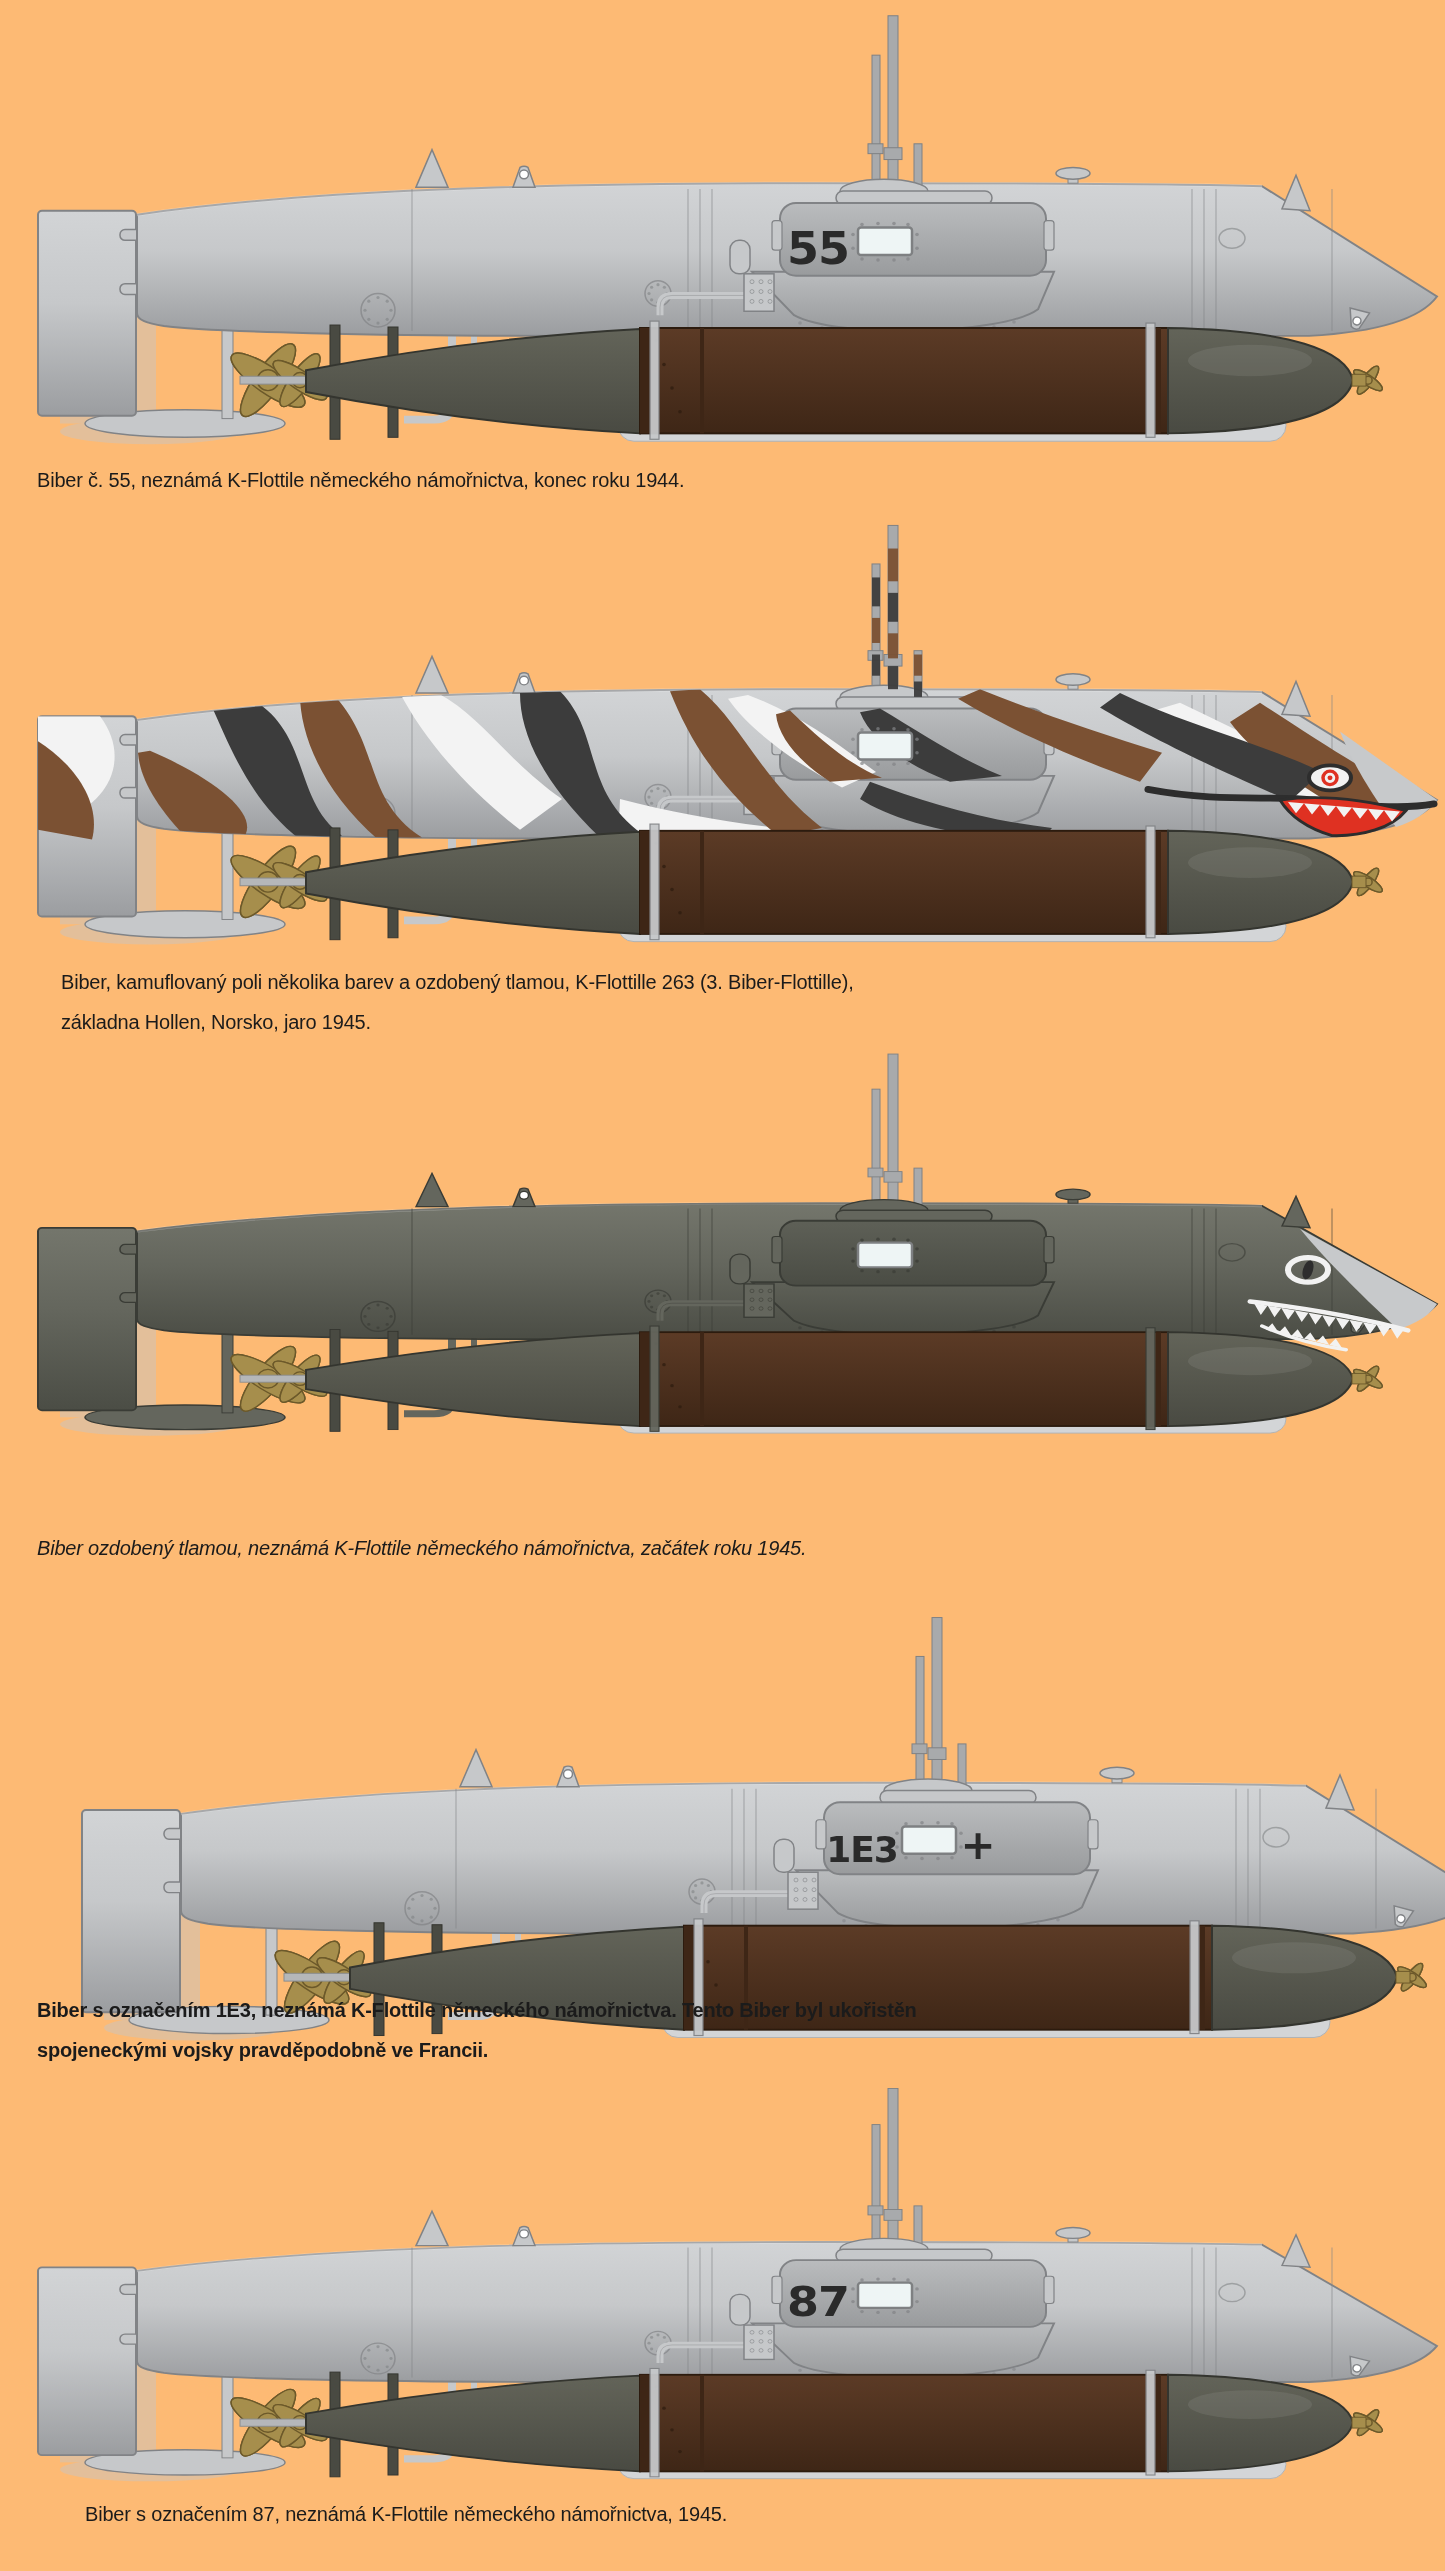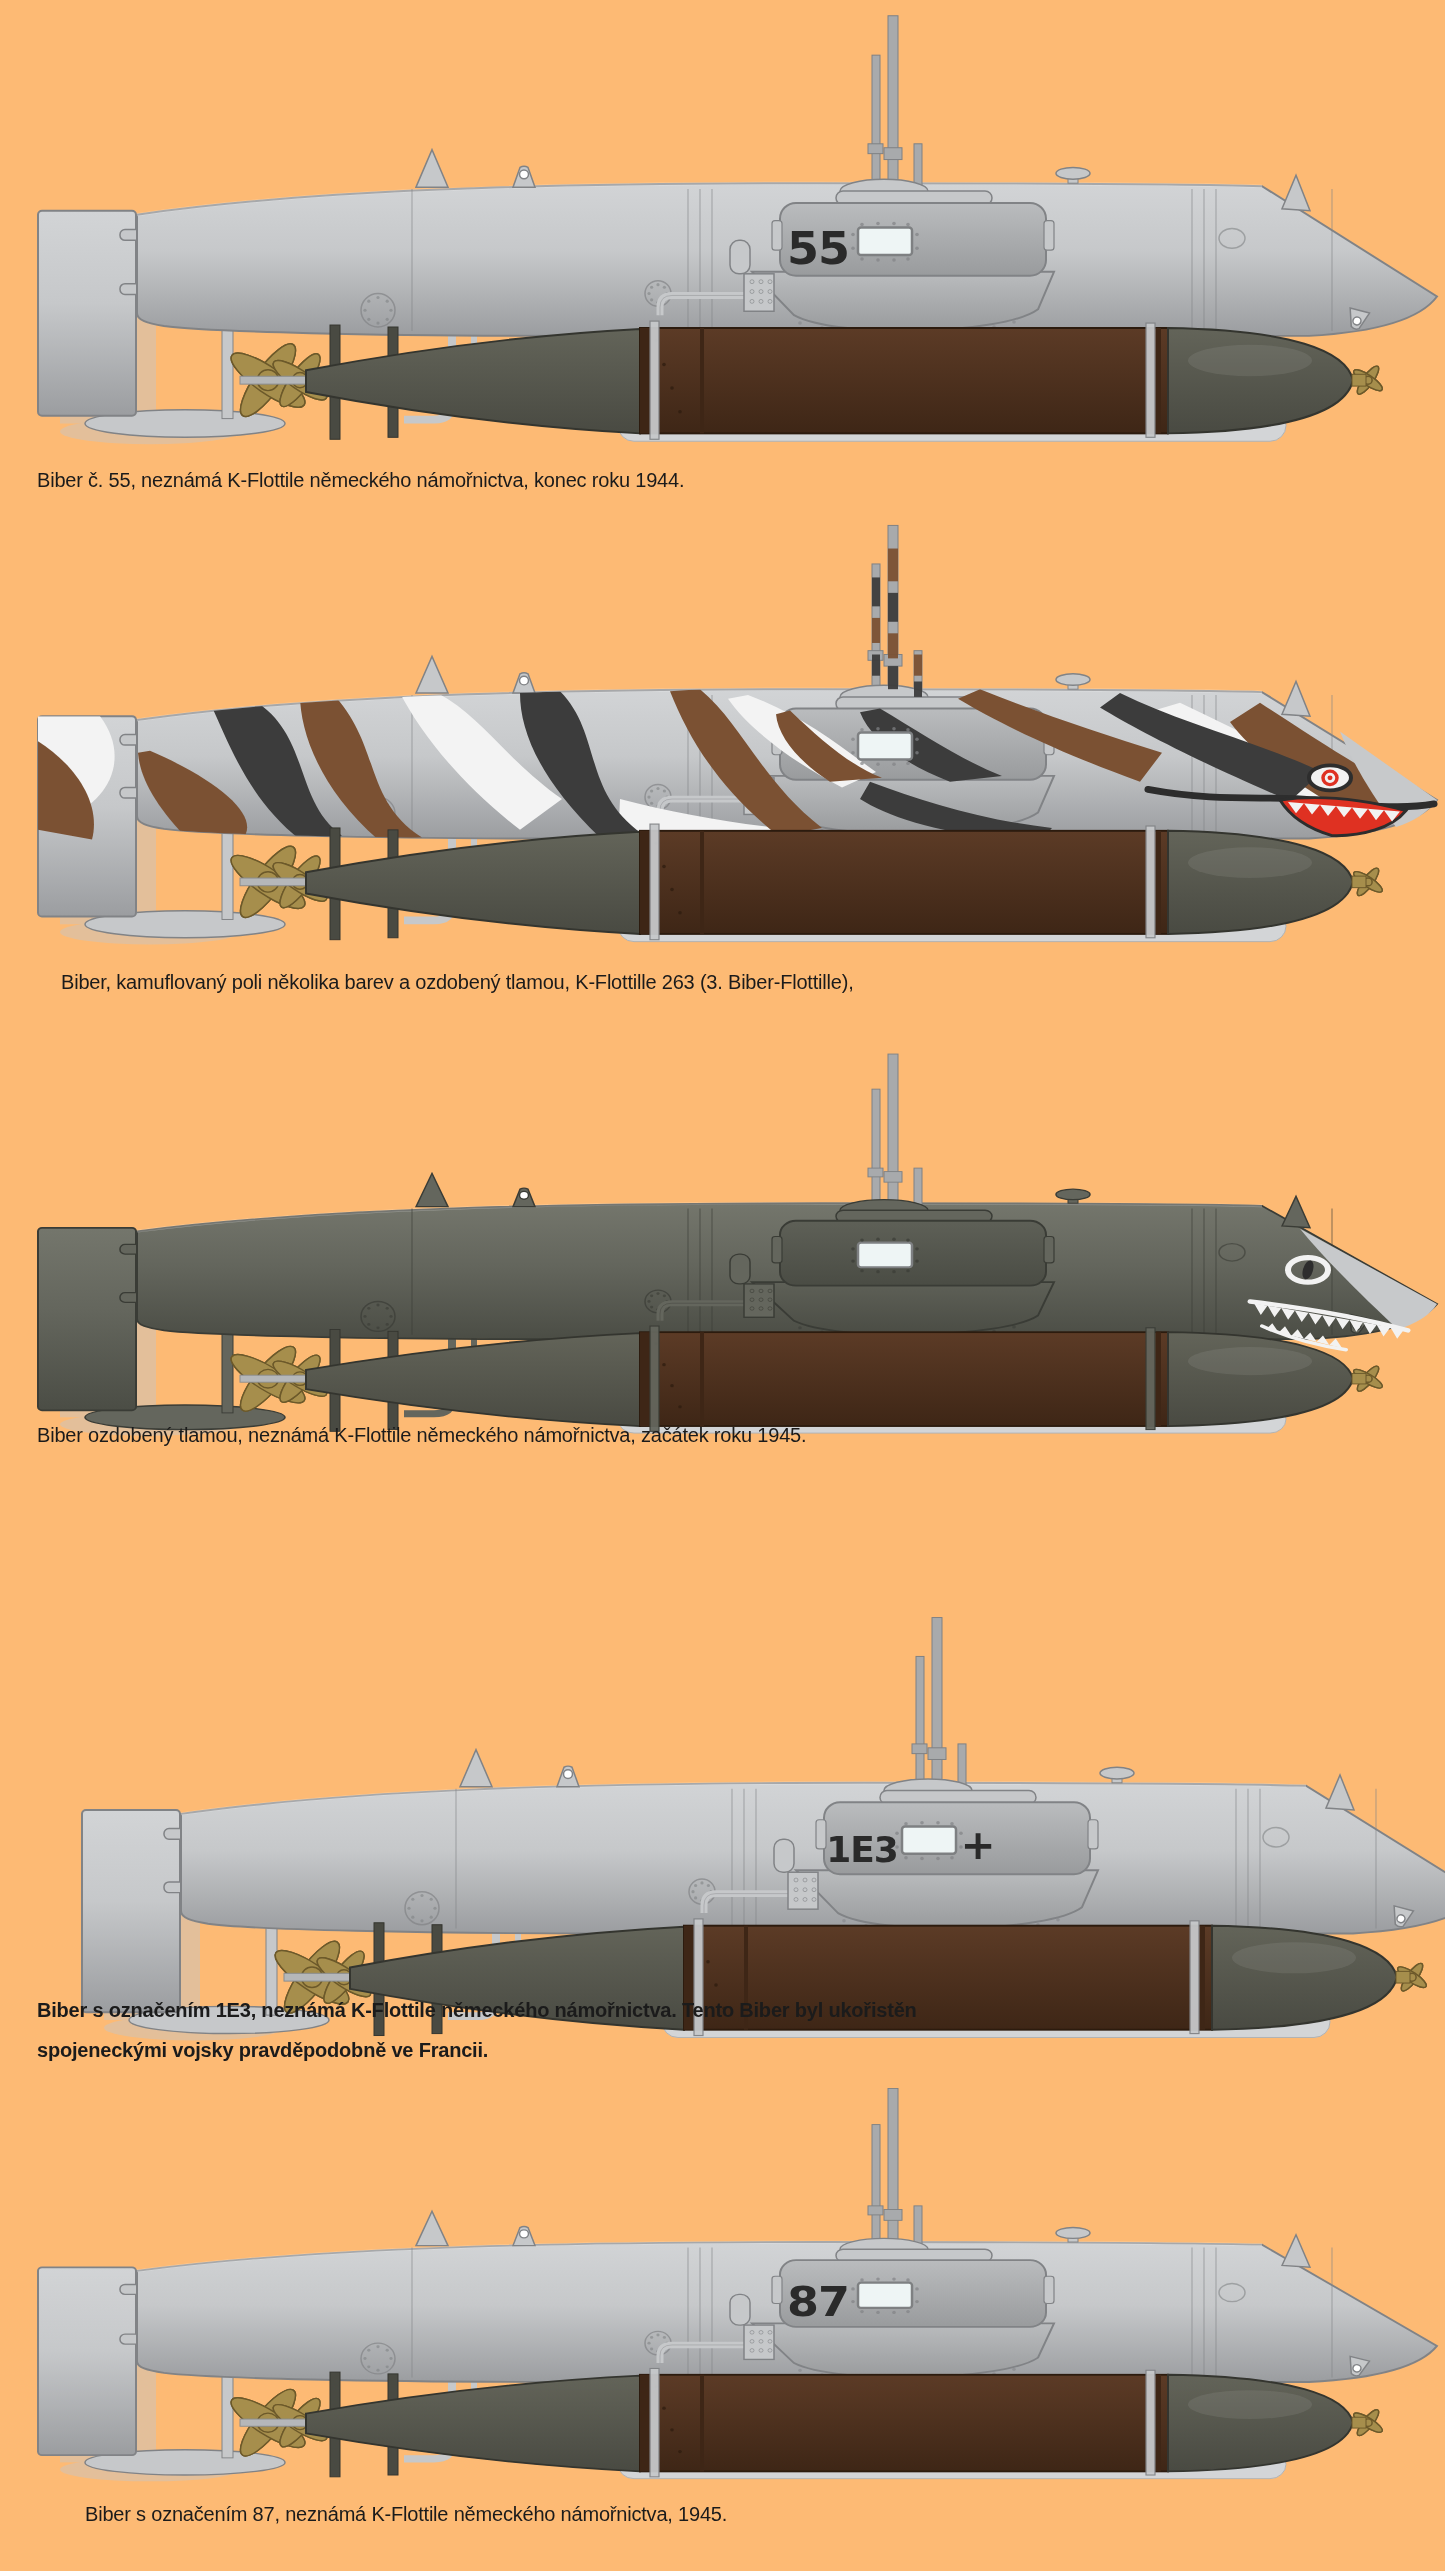--- a/index.html
+++ b/index.html
@@ -11,21 +11,21 @@
   #f1{top:0;height:458px;}
   #f2{top:510px;height:448px;}
   #f3{top:1040px;height:408px;}
   #f4{top:1602px;height:452px;margin-left:44px;}
   #f5{top:2074px;height:420px;}
   .caption{position:absolute;left:37px;width:1380px;color:#1b1b1b;
            font-size:20px;line-height:40px;letter-spacing:-0.2px;}
   .caption div{white-space:nowrap;}
   #c1{top:460px;}
   #c2{top:962px;margin-left:24px;}
-  #c3{top:1415px;}
+  #c3{top:1528px;font-style:italic;}
   #c4{top:1990px;font-weight:bold;}
   #c5{top:2494px;margin-left:48px;}
 </style>
 </head>
 <body>
 
 <div class="page">
   <figure class="fig" id="f1">
     <div class="art">
         <svg viewBox="0 0 1445 465" width="100%" height="100%" preserveAspectRatio="none" xmlns="http://www.w3.org/2000/svg">
@@ -457,20 +457,21 @@
             <circle cx="853" cy="238" r="1.8" fill="#818386" opacity=".7"></circle>
             <circle cx="853" cy="252" r="1.8" fill="#818386" opacity=".7"></circle>
             <circle cx="917" cy="238" r="1.8" fill="#818386" opacity=".7"></circle>
             <circle cx="917" cy="252" r="1.8" fill="#818386" opacity=".7"></circle>
           </g>
         </svg>
       </div>
   </figure>
   <div class="caption" id="c2">
     <div>Biber, kamuflovaný poli několika barev a ozdobený tlamou, K-Flottille 263 (3. Biber-Flottille),</div>
+    <div>základna Hollen, Norsko, jaro 1945.</div>
   </div>
 
   <figure class="fig" id="f3">
     <div class="art">
         <svg viewBox="0 0 1445 465" width="100%" height="100%" preserveAspectRatio="none" xmlns="http://www.w3.org/2000/svg">
           <defs>
     <linearGradient id="hg2" x1="0" y1="0" x2="0" y2="1">
       <stop offset="0" stop-color="#74766c"></stop>
               <stop offset=".45" stop-color="#64665d"></stop>
               <stop offset="1" stop-color="#4b4d45"></stop>

